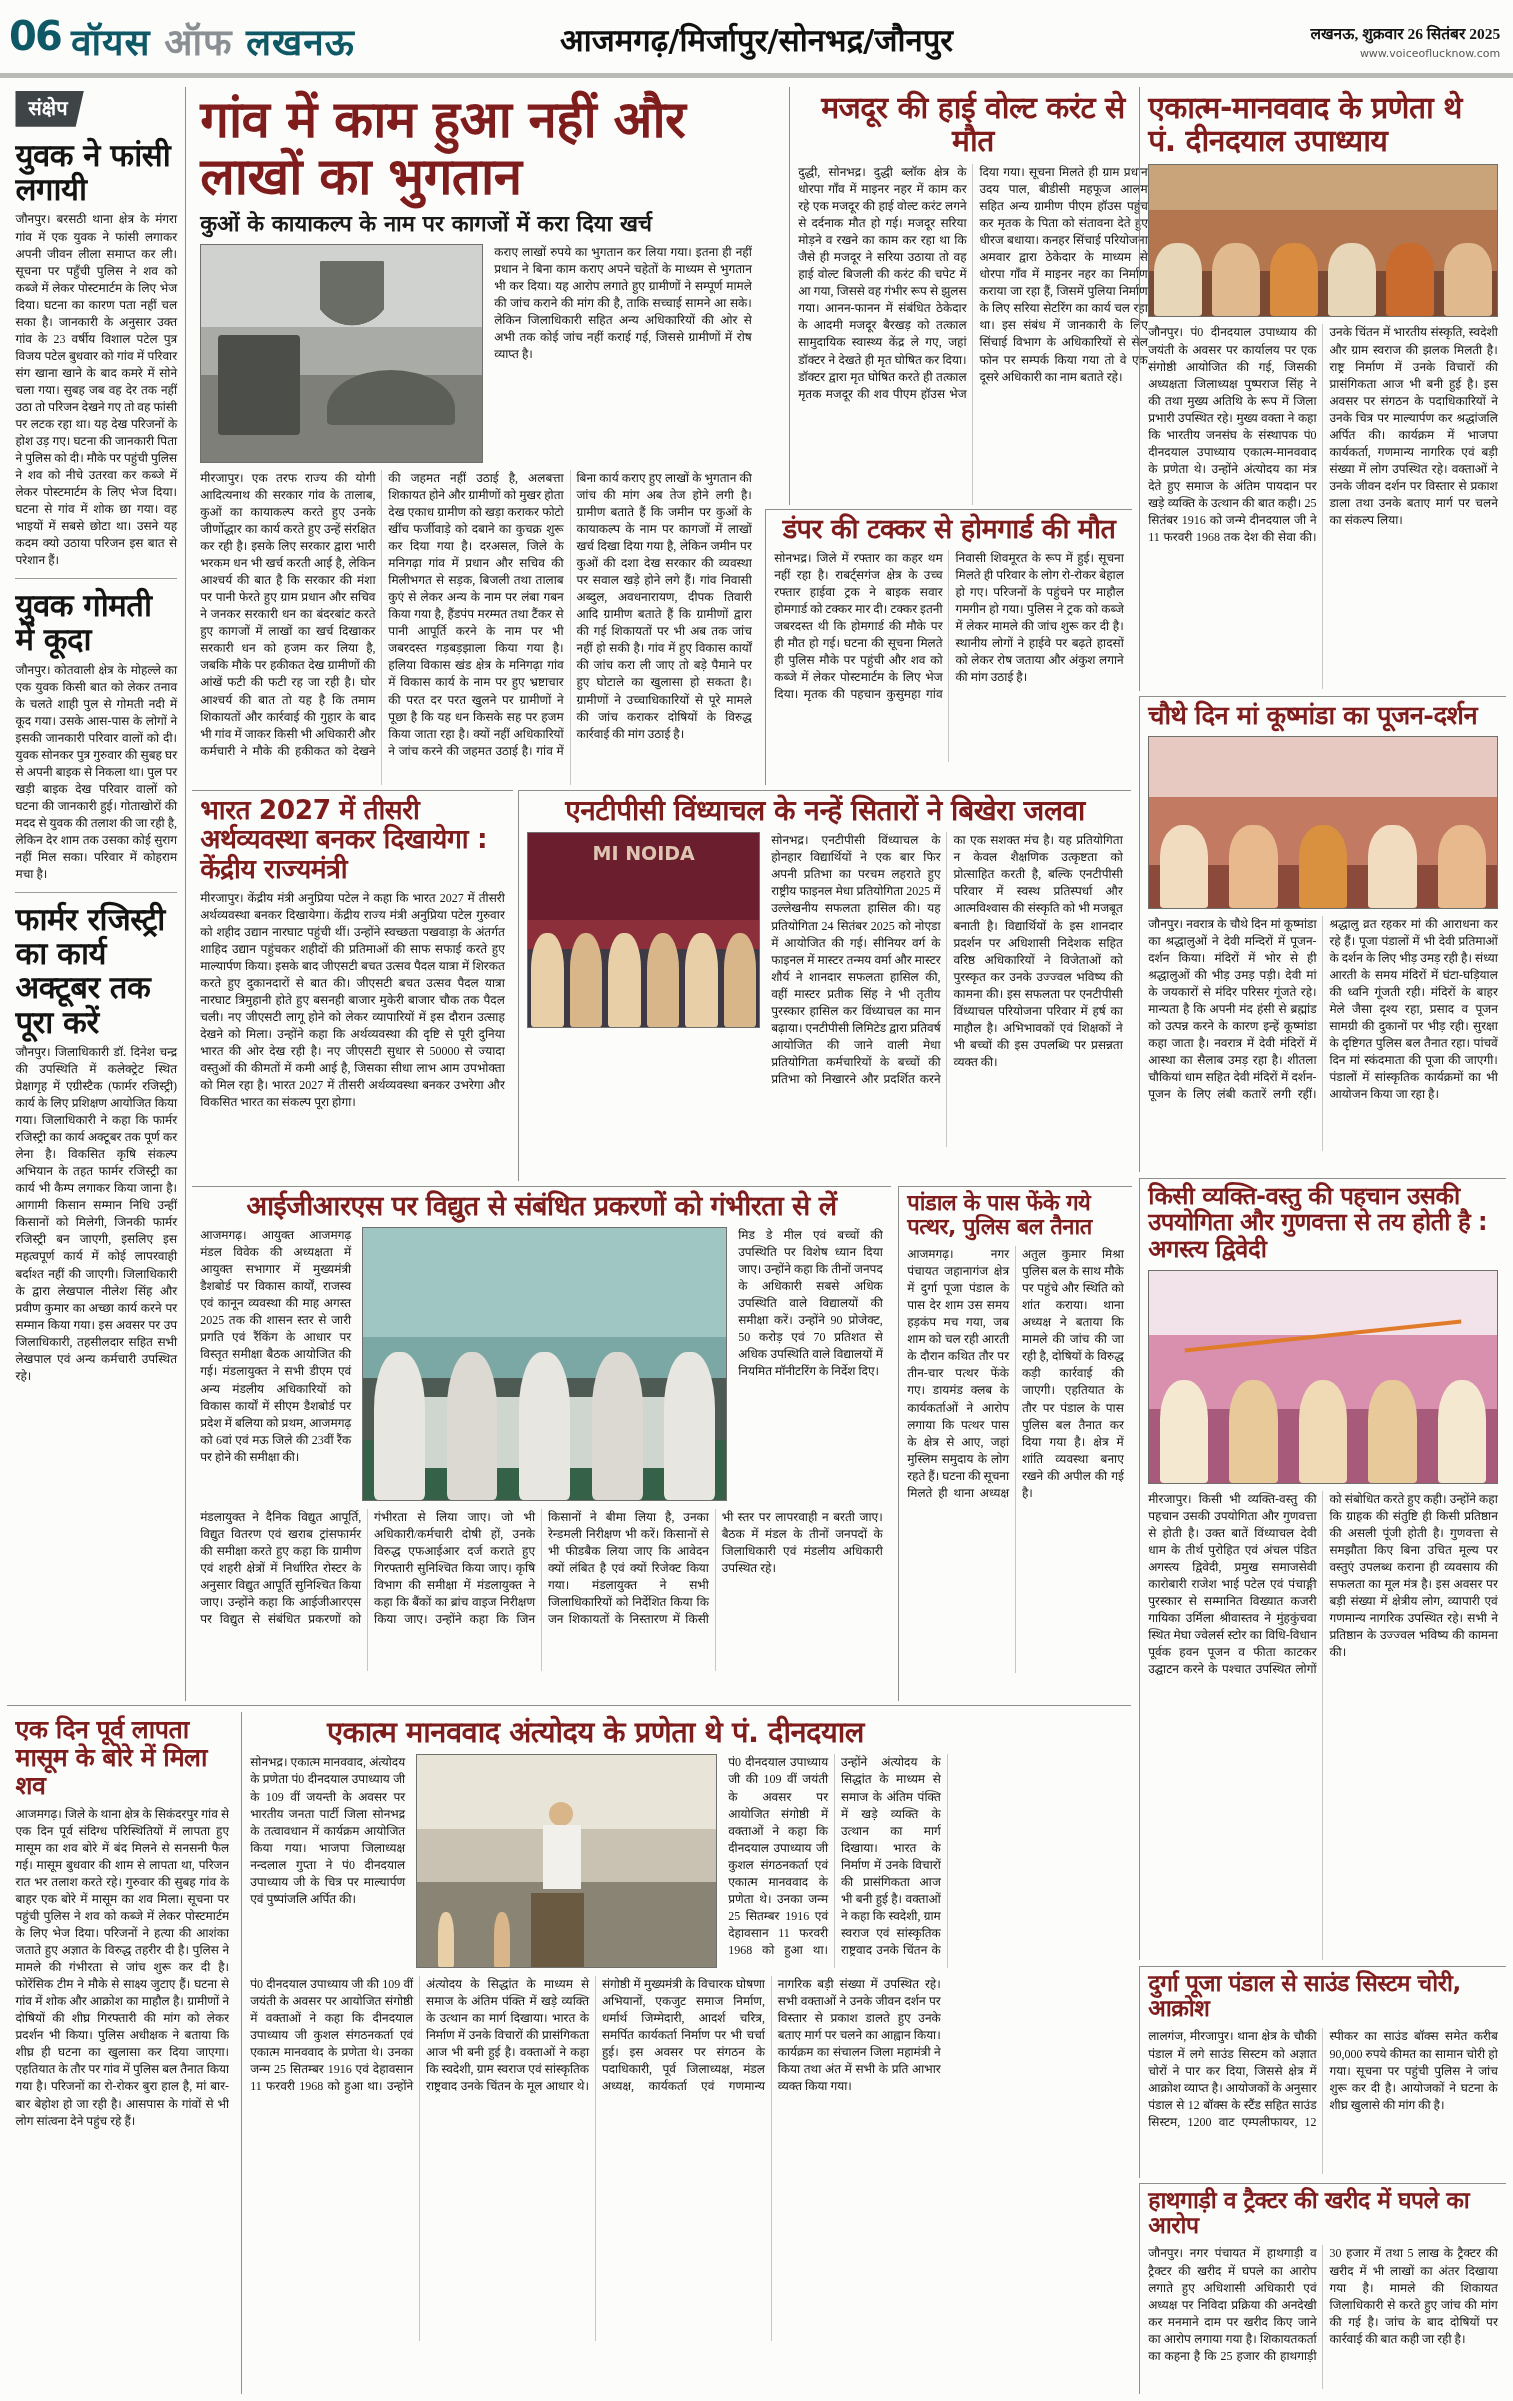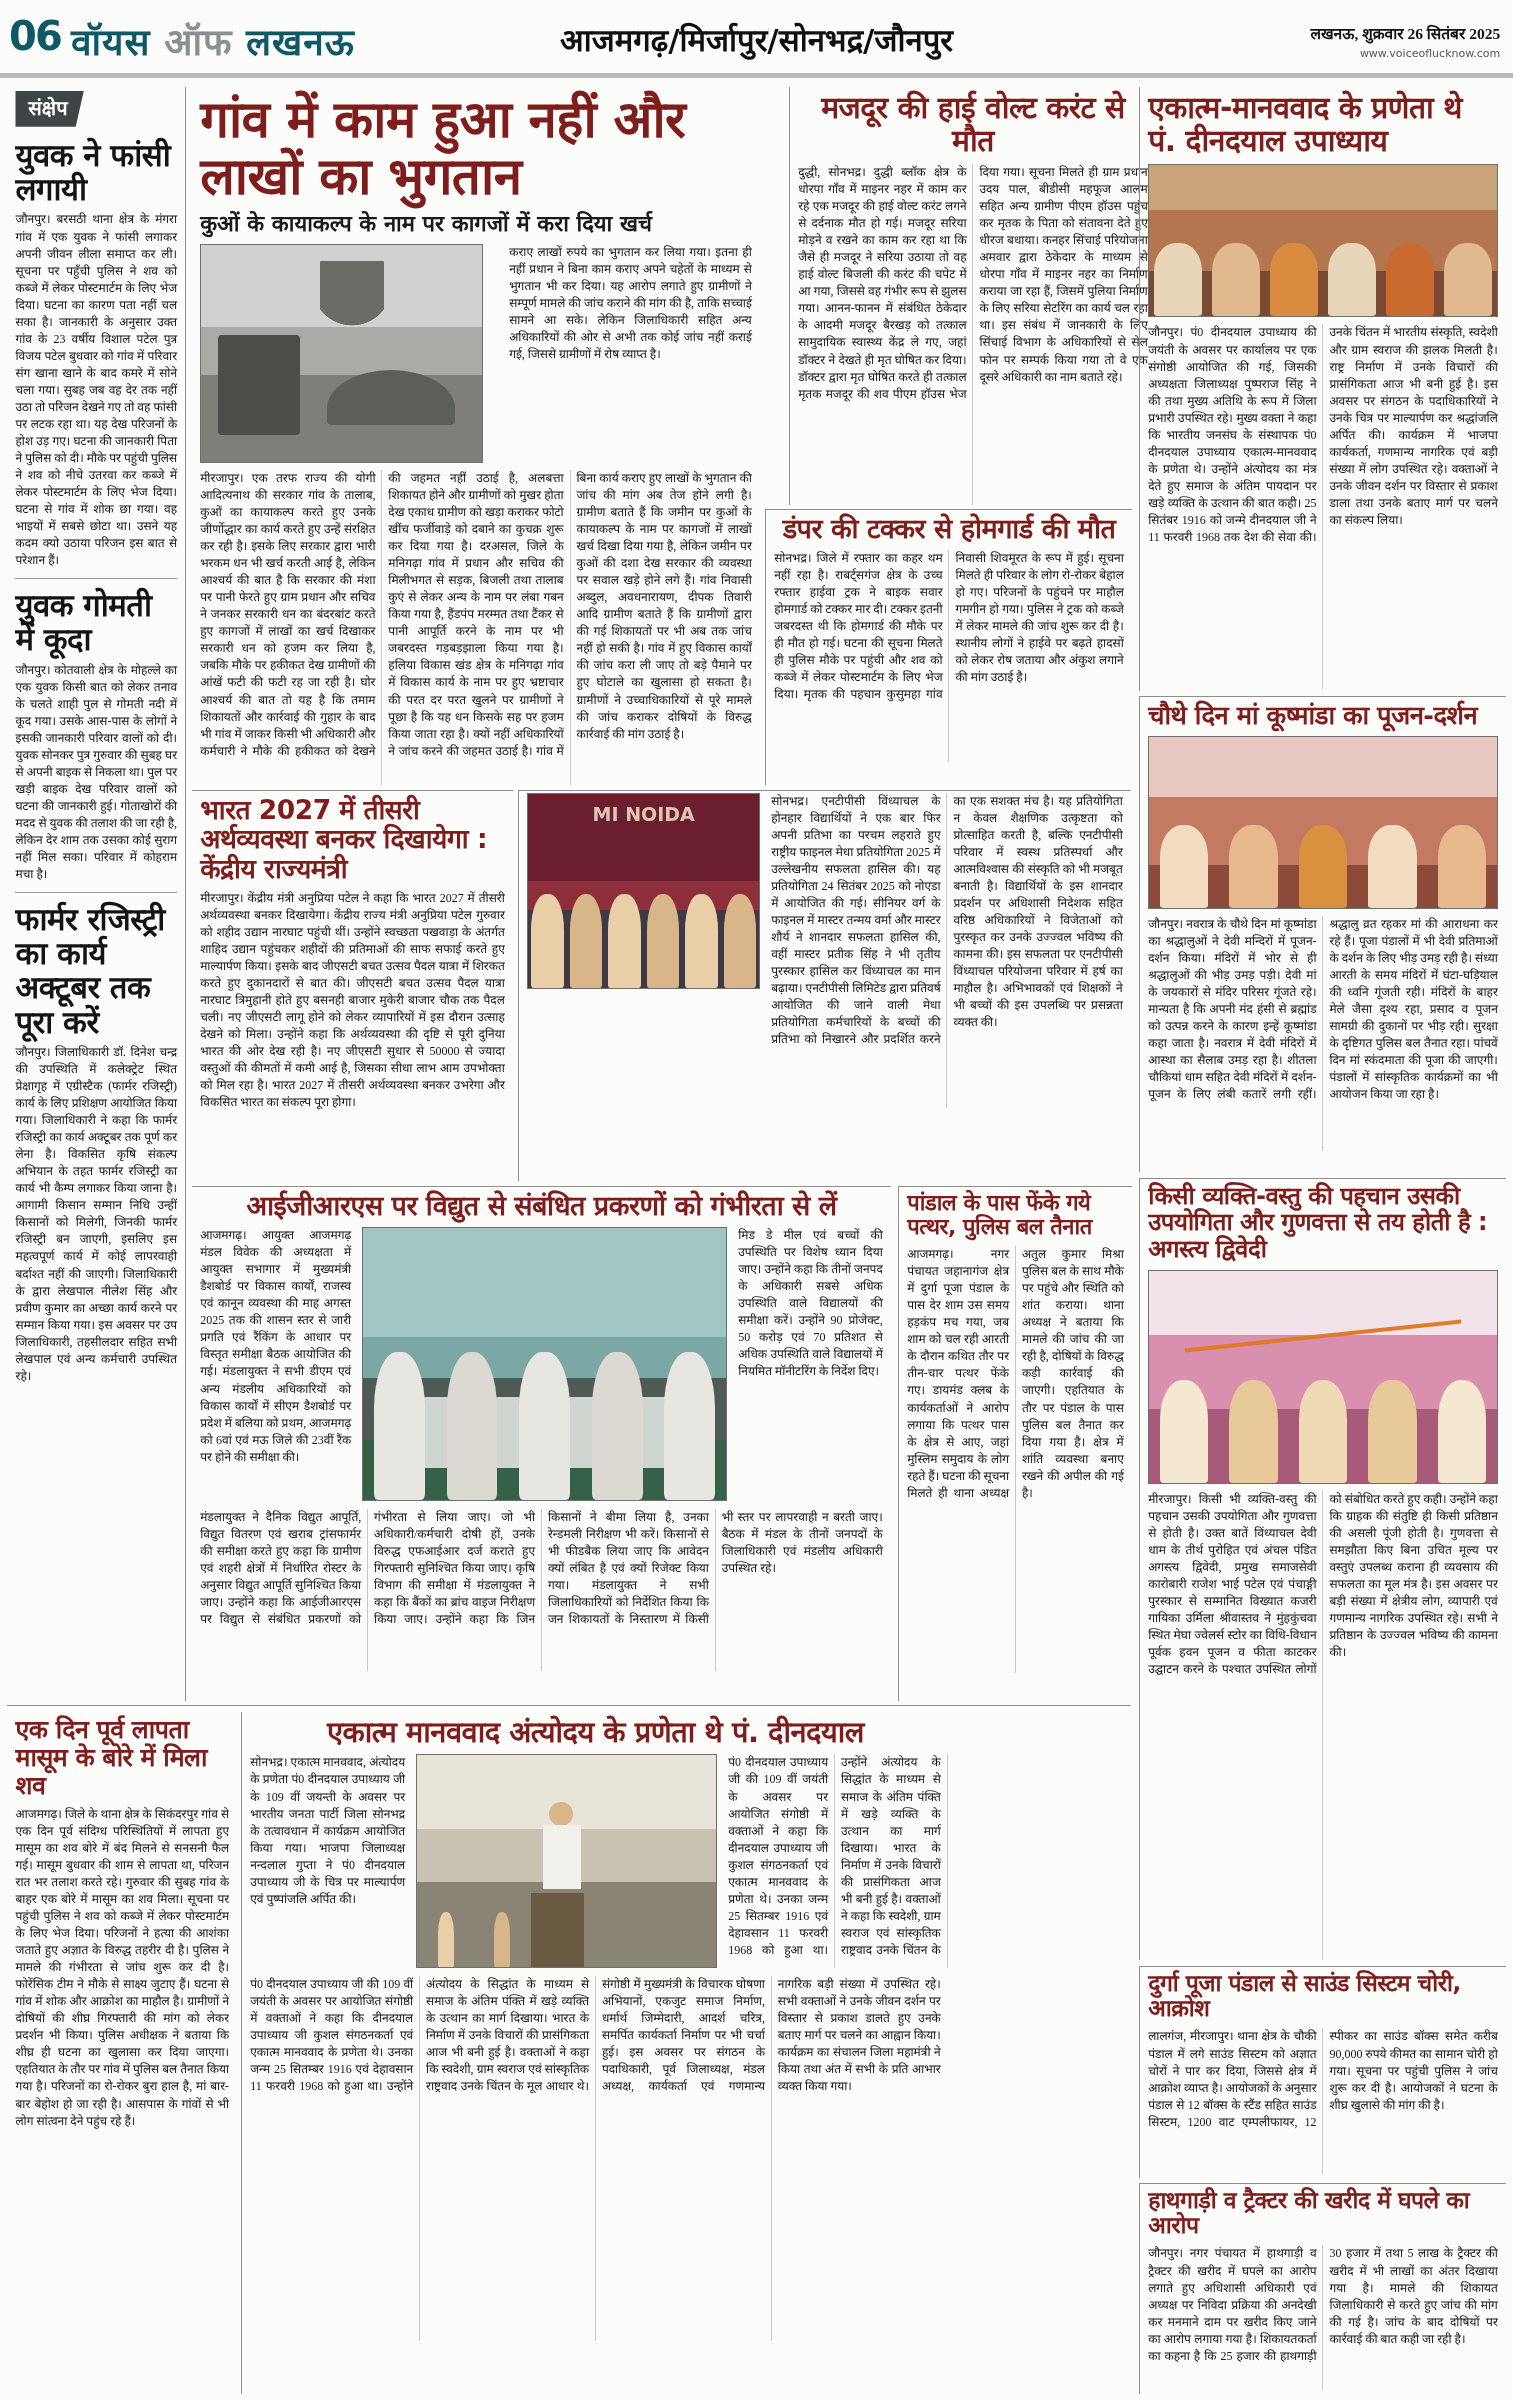--- a/index.html
+++ b/index.html
@@ -79,21 +79,21 @@
     <hr class="brief-sep">
     <div>
       <div class="brief-hl">फार्मर रजिस्ट्री का कार्य अक्टूबर तक पूरा करें</div>
       <div class="body">जौनपुर। जिलाधिकारी डॉ. दिनेश चन्द्र की उपस्थिति में कलेक्ट्रेट स्थित प्रेक्षागृह में एग्रीस्टैक (फार्मर रजिस्ट्री) कार्य के लिए प्रशिक्षण आयोजित किया गया। जिलाधिकारी ने कहा कि फार्मर रजिस्ट्री का कार्य अक्टूबर तक पूर्ण कर लेना है। विकसित कृषि संकल्प अभियान के तहत फार्मर रजिस्ट्री का कार्य भी कैम्प लगाकर किया जाना है। आगामी किसान सम्मान निधि उन्हीं किसानों को मिलेगी, जिनकी फार्मर रजिस्ट्री बन जाएगी, इसलिए इस महत्वपूर्ण कार्य में कोई लापरवाही बर्दाश्त नहीं की जाएगी। जिलाधिकारी के द्वारा लेखपाल नीलेश सिंह और प्रवीण कुमार का अच्छा कार्य करने पर सम्मान किया गया। इस अवसर पर उप जिलाधिकारी, तहसीलदार सहित सभी लेखपाल एवं अन्य कर्मचारी उपस्थित रहे।</div>
     </div>
   </div>
 
   <div class="story" style="left:192px;top:87px;width:568px;height:698px;">
     <div class="hl" style="font-size:51px;">गांव में काम हुआ नहीं और लाखों का भुगतान</div>
     <div class="sub">कुओं के कायाकल्प के नाम पर कागजों में करा दिया खर्च</div>
-    <div style="display:flex;gap:26px;margin-bottom:7.3px;">
+    <div style="display:flex;gap:11px;margin-bottom:7.3px;">
       <div class="photo" style="width:283px;height:219px;flex:0 0 auto;
            background:linear-gradient(#cfd2ce 0 38%,#a9aca6 38% 60%,#7d7f78 60% 100%);">
         <div style="position:absolute;left:16.4px;bottom:27px;width:82px;height:100px;background:#4c4e49;border-radius:3.7px;"></div>
         <div style="position:absolute;right:27px;bottom:37px;width:128px;height:55px;background:#5c5e58;border-radius:50% 50% 5.5px 5.5px/70% 70% 3.7px 3.7px;"></div>
         <div style="position:absolute;left:119px;top:16.4px;width:64px;height:82px;background:radial-gradient(circle at 50% 30%,#6a6d65 0 60%,transparent 61%);"></div>
       </div>
       <div class="body" style="flex:1;">कराए लाखों रुपये का भुगतान कर लिया गया। इतना ही नहीं प्रधान ने बिना काम कराए अपने चहेतों के माध्यम से भुगतान भी कर दिया। यह आरोप लगाते हुए ग्रामीणों ने सम्पूर्ण मामले की जांच कराने की मांग की है, ताकि सच्चाई सामने आ सके। लेकिन जिलाधिकारी सहित अन्य अधिकारियों की ओर से अभी तक कोई जांच नहीं कराई गई, जिससे ग्रामीणों में रोष व्याप्त है।</div>
     </div>
     <div class="body cols3" style="height:400px;">मीरजापुर। एक तरफ राज्य की योगी आदित्यनाथ की सरकार गांव के तालाब, कुओं का कायाकल्प करते हुए उनके जीर्णोद्धार का कार्य करते हुए उन्हें संरक्षित कर रही है। इसके लिए सरकार द्वारा भारी भरकम धन भी खर्च करती आई है, लेकिन आश्चर्य की बात है कि सरकार की मंशा पर पानी फेरते हुए ग्राम प्रधान और सचिव ने जनकर सरकारी धन का बंदरबांट करते हुए कागजों में लाखों का खर्च दिखाकर सरकारी धन को हजम कर लिया है, जबकि मौके पर हकीकत देख ग्रामीणों की आंखें फटी की फटी रह जा रही है। घोर आश्चर्य की बात तो यह है कि तमाम शिकायतों और कार्रवाई की गुहार के बाद भी गांव में जाकर किसी भी अधिकारी और कर्मचारी ने मौके की हकीकत को देखने की जहमत नहीं उठाई है, अलबत्ता शिकायत होने और ग्रामीणों को मुखर होता देख एकाध ग्रामीण को खड़ा कराकर फोटो खींच फर्जीवाड़े को दबाने का कुचक्र शुरू कर दिया गया है। दरअसल, जिले के मनिगढ़ा गांव में प्रधान और सचिव की मिलीभगत से सड़क, बिजली तथा तालाब कुएं से लेकर अन्य के नाम पर लंबा गबन किया गया है, हैंडपंप मरम्मत तथा टैंकर से पानी आपूर्ति करने के नाम पर भी जबरदस्त गड़बड़झाला किया गया है। हलिया विकास खंड क्षेत्र के मनिगढ़ा गांव में विकास कार्य के नाम पर हुए भ्रष्टाचार की परत दर परत खुलने पर ग्रामीणों ने पूछा है कि यह धन किसके सह पर हजम किया जाता रहा है। क्यों नहीं अधिकारियों ने जांच करने की जहमत उठाई है। गांव में बिना कार्य कराए हुए लाखों के भुगतान की जांच की मांग अब तेज होने लगी है। ग्रामीण बताते हैं कि जमीन पर कुओं के कायाकल्प के नाम पर कागजों में लाखों खर्च दिखा दिया गया है, लेकिन जमीन पर कुओं की दशा देख सरकार की व्यवस्था पर सवाल खड़े होने लगे हैं। गांव निवासी अब्दुल, अवधनारायण, दीपक तिवारी आदि ग्रामीण बताते हैं कि ग्रामीणों द्वारा की गई शिकायतों पर भी अब तक जांच नहीं हो सकी है। गांव में हुए विकास कार्यों की जांच करा ली जाए तो बड़े पैमाने पर हुए घोटाले का खुलासा हो सकता है। ग्रामीणों ने उच्चाधिकारियों से पूरे मामले की जांच कराकर दोषियों के विरुद्ध कार्रवाई की मांग उठाई है।</div>
   </div>
@@ -164,20 +164,21 @@
     <div class="hl" style="font-size:23px;">हाथगाड़ी व ट्रैक्टर की खरीद में घपले का आरोप</div>
     <div class="body cols2" style="height:144px;">जौनपुर। नगर पंचायत में हाथगाड़ी व ट्रैक्टर की खरीद में घपले का आरोप लगाते हुए अधिशासी अधिकारी एवं अध्यक्ष पर निविदा प्रक्रिया की अनदेखी कर मनमाने दाम पर खरीद किए जाने का आरोप लगाया गया है। शिकायतकर्ता का कहना है कि 25 हजार की हाथगाड़ी 30 हजार में तथा 5 लाख के ट्रैक्टर की खरीद में भी लाखों का अंतर दिखाया गया है। मामले की शिकायत जिलाधिकारी से करते हुए जांच की मांग की गई है। जांच के बाद दोषियों पर कार्रवाई की बात कही जा रही है।</div>
   </div>
 
   <div class="story ht" style="left:192px;top:790px;width:321px;height:391px;">
     <div class="hl" style="font-size:26.5px;">भारत 2027 में तीसरी अर्थव्यवस्था बनकर दिखायेगा : केंद्रीय राज्यमंत्री</div>
     <div class="body" style="height:274px;overflow:hidden;">मीरजापुर। केंद्रीय मंत्री अनुप्रिया पटेल ने कहा कि भारत 2027 में तीसरी अर्थव्यवस्था बनकर दिखायेगा। केंद्रीय राज्य मंत्री अनुप्रिया पटेल गुरुवार को शहीद उद्यान नारघाट पहुंची थीं। उन्होंने स्वच्छता पखवाड़ा के अंतर्गत शाहिद उद्यान पहुंचकर शहीदों की प्रतिमाओं की साफ सफाई करते हुए माल्यार्पण किया। इसके बाद जीएसटी बचत उत्सव पैदल यात्रा में शिरकत करते हुए दुकानदारों से बात की। जीएसटी बचत उत्सव पैदल यात्रा नारघाट त्रिमुहानी होते हुए बसनही बाजार मुकेरी बाजार चौक तक पैदल चली। नए जीएसटी लागू होने को लेकर व्यापारियों में इस दौरान उत्साह देखने को मिला। उन्होंने कहा कि अर्थव्यवस्था की दृष्टि से पूरी दुनिया भारत की ओर देख रही है। नए जीएसटी सुधार से 50000 से ज्यादा वस्तुओं की कीमतों में कमी आई है, जिसका सीधा लाभ आम उपभोक्ता को मिल रहा है। भारत 2027 में तीसरी अर्थव्यवस्था बनकर उभरेगा और विकसित भारत का संकल्प पूरा होगा।</div>
   </div>
 
   <div class="story vl ht" style="left:518px;top:790px;width:613px;height:391px;">
+    <div class="hl" style="font-size:28px;text-align:center;">एनटीपीसी विंध्याचल के नन्हें सितारों ने बिखेरा जलवा</div>
     <div style="display:flex;gap:11px;">
       <div class="photo" style="width:233px;height:196px;flex:0 0 auto;
            background:linear-gradient(#6b1f2e 0 45%,#8c2f3a 45% 60%,#3d3a45 60% 100%);">
         <div class="ptext">MI NOIDA</div>
         <div class="ppl">
           <div class="head" style="background:#e8cfa8;"></div>
             <div class="head" style="background:#d9b58a;"></div>
           <div class="head" style="background:#e8cfa8;"></div>
             <div class="head" style="background:#d9b58a;"></div>
           <div class="head" style="background:#e8cfa8;"></div>

